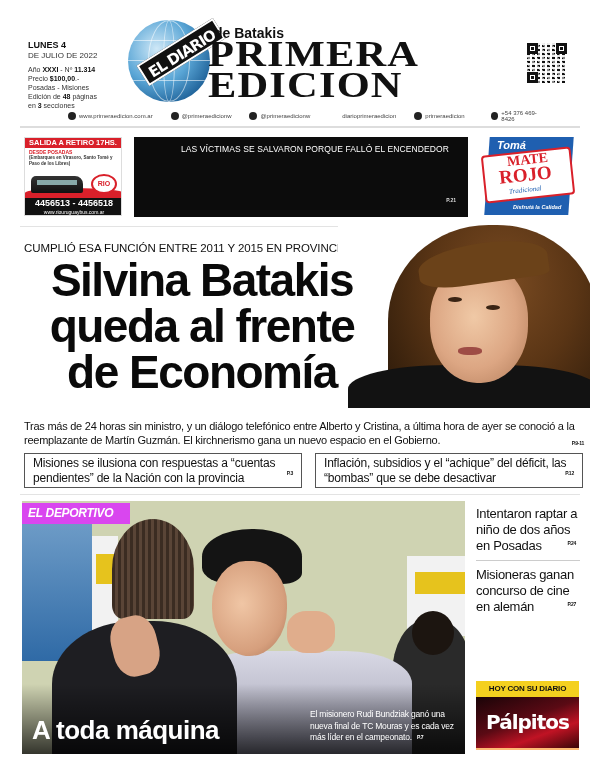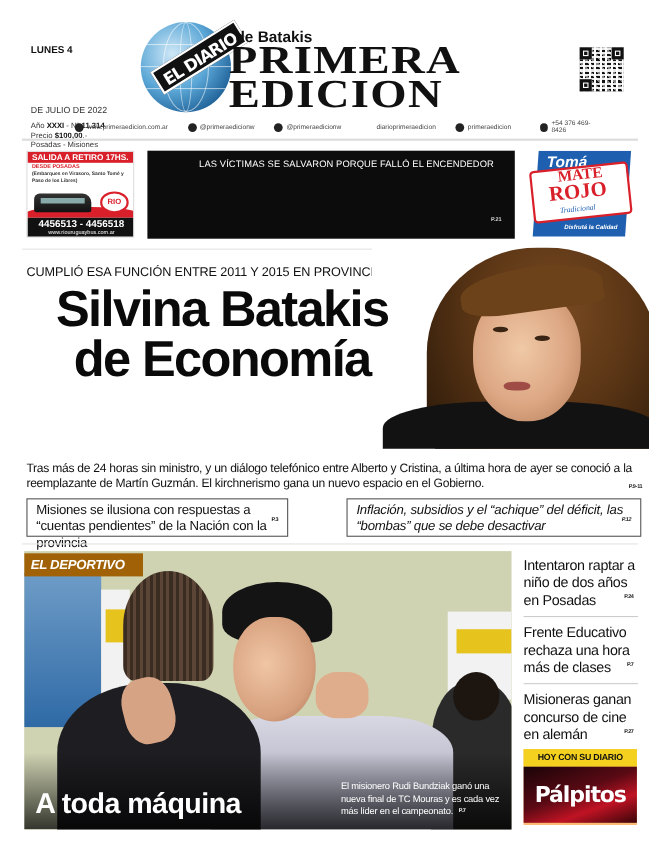--- a/index.html
+++ b/index.html
@@ -3,21 +3,21 @@
 <meta charset="utf-8">
 <style>
   * { box-sizing: border-box; margin: 0; padding: 0; }
   html, body { width: 600px; height: 784px; background: #fff; overflow: hidden; }
   body { font-family: "Liberation Sans", sans-serif; color: #111; position: relative; }
 
   
   .masthead { position: absolute; left: 0; top: 0; width: 600px; height: 125px; }
   .dateblock { position: absolute; left: 28px; top: 40px; width: 110px; font-size: 7px; line-height: 9px; color: #333; }
   .dateblock .day { font-weight: bold; font-size: 9px; line-height: 11px; color: #111; }
-  .dateblock .date { font-size: 8px; line-height: 10px; margin-bottom: 4px; margin-top: 45px; }
+  .dateblock .date { font-size: 8px; line-height: 10px; margin-bottom: 4px; }
   .dateblock b { font-weight: bold; color: #111; }
   .globe { position: absolute; left: 128px; top: 20px; width: 82px; height: 82px; border-radius: 50%;
     background: radial-gradient(circle at 35% 35%, #cfe8f7 0%, #5aa6d6 45%, #1d5f96 80%, #123f6b 100%);
     overflow: hidden; }
   .globe .lat { position: absolute; left: 0; right: 0; height: 1px; background: rgba(255,255,255,.55); }
   .globe .lon { position: absolute; top: 0; bottom: 0; border: 1px solid rgba(255,255,255,.55); border-radius: 50%; }
   .eldiario { position: absolute; left: 136px; top: 40px; width: 90px; height: 24px; background: #111; color: #fff;
     font-weight: bold; font-size: 15px; line-height: 24px; text-align: center; transform: rotate(-32deg);
     font-family: "DejaVu Sans", sans-serif; letter-spacing: -1px; border: 2px solid #fff; }
   .demisiones { position: absolute; left: 214px; top: 25px; font-size: 14px; font-weight: bold; color: #111; }
@@ -53,21 +53,21 @@
   .ad-bus .phones .web { font-size: 5px; line-height: 6px; }
 
   .teaser-black { position: absolute; left: 134px; top: 137px; width: 334px; height: 80px; background: #0c0c0c; color: #fff; padding: 6px 12px; }
   .teaser-black .kicker { font-size: 8.5px; line-height: 12px; letter-spacing: .1px; padding-left: 35px; }
   .teaser-black .head { font-weight: bold; font-size: 21px; line-height: 25px; letter-spacing: .3px; margin-top: 2px; }
   .pg { font-size: 5px; font-weight: bold; vertical-align: middle; margin-left: 6px; }
   .teaser-black .pg { position: absolute; right: 12px; bottom: 14px; color: #ddd; }
 
   .ad-mate { position: absolute; left: 477px; top: 137px; width: 100px; height: 80px; background: #fff; overflow: hidden; }
   .ad-mate .blue { position: absolute; left: 10px; top: 0; width: 84px; height: 78px; background: #1f5fb0; transform: skewX(-4deg); }
-  .ad-mate .toma { position: absolute; left: 20px; top: 2px; color: #fff; font-style: italic; font-weight: bold; font-size: 14px; }
+  .ad-mate .toma { position: absolute; left: 20px; top: 2px; color: #fff; font-style: italic; font-weight: bold; font-size: 11px; }
   .ad-mate .ribbon { position: absolute; left: 6px; top: 14px; width: 90px; height: 48px; background: #fff; border: 2px solid #d9202a; border-radius: 4px; transform: rotate(-6deg); }
   .ad-mate .mate { position: absolute; left: 30px; top: 16px; color: #d9202a; font-family: "Liberation Serif", serif; font-weight: bold; font-size: 14px; line-height: 14px; transform: rotate(-6deg); }
   .ad-mate .rojo { position: absolute; left: 22px; top: 28px; color: #d9202a; font-family: "Liberation Serif", serif; font-weight: bold; font-size: 19px; line-height: 19px; transform: rotate(-6deg); }
   .ad-mate .trad { position: absolute; left: 32px; top: 49px; color: #1f5fb0; font-family: "Liberation Serif", serif; font-style: italic; font-size: 7px; transform: rotate(-6deg); }
   .ad-mate .disf { position: absolute; left: 36px; top: 67px; color: #fff; font-style: italic; font-size: 5.5px; font-weight: bold; }
 
   
   .main-kicker { position: absolute; left: 24px; top: 241px; font-size: 11.5px; line-height: 14px; color: #111; letter-spacing: -.1px; white-space: nowrap; }
   .main-head { position: absolute; left: 22px; top: 257px; width: 360px; font-weight: bold; font-size: 46px; line-height: 46px; letter-spacing: -1.5px; color: #0a0a0a; font-family: "Liberation Sans", sans-serif; z-index: 2; text-align: center; }
   .main-photo { position: absolute; left: 338px; top: 225px; width: 252px; height: 183px; overflow: hidden; z-index: 1; }
@@ -77,42 +77,42 @@
   .main-photo .bangs { position: absolute; left: 80px; top: 18px; width: 130px; height: 40px; border-radius: 50% 50% 10% 30%; background: #6b4219; transform: rotate(-8deg); }
   .main-photo .eye { position: absolute; width: 14px; height: 5px; background: #3a2414; border-radius: 50%; }
   .main-photo .mouth { position: absolute; left: 120px; top: 122px; width: 24px; height: 8px; background: #9e4c45; border-radius: 40%; }
   .main-photo .coat { position: absolute; left: 10px; top: 140px; width: 250px; height: 60px; background: #121212; border-radius: 40% 40% 0 0; }
 
   .main-deck { position: absolute; left: 24px; top: 419px; width: 560px; font-size: 11px; line-height: 14px; color: #111; letter-spacing: -.25px; }
   .main-deck .pg { float: right; margin-top: 3px; }
 
   .sub-box { position: absolute; top: 453px; height: 35px; border: 1px solid #555; padding: 2px 8px; font-size: 12px; line-height: 15px; color: #111; letter-spacing: -.2px; }
   .sub-box .pg { position: absolute; right: 8px; bottom: 6px; }
-  .sub-1 { left: 24px; width: 238px; }
-  .sub-2 { left: 315px; width: 268px; font-style: italic; }
+  .sub-1 { left: 24px; width: 278px; }
+  .sub-2 { left: 315px; width: 268px; }
 
   
   .sport { position: absolute; left: 22px; top: 501px; width: 443px; height: 253px; overflow: hidden; background: #cfd3b2; }
   .sport .bgl { position: absolute; left: 0; top: 20px; width: 70px; height: 140px; background: linear-gradient(#6e9cc7, #2f6aa6); }
   .sport .sign1 { position: absolute; left: 70px; top: 35px; width: 26px; height: 100px; background: #f2f2f2; }
   .sport .sign1::after { content: ""; position: absolute; left: 4px; top: 18px; width: 18px; height: 30px; background: #e6c31d; }
   .sport .sign2 { position: absolute; left: 385px; top: 55px; width: 58px; height: 80px; background: #f2f2f2; }
   .sport .sign2::after { content: ""; position: absolute; left: 8px; top: 16px; width: 50px; height: 22px; background: #e6c31d; }
   .sport .person2 { position: absolute; left: 370px; top: 120px; width: 80px; height: 135px; background: #2a2a2a; border-radius: 40% 40% 0 0; }
   .sport .person2 .h { position: absolute; left: 20px; top: -10px; width: 42px; height: 44px; border-radius: 50%; background: #1c1510; }
   .sport .driver-suit { position: absolute; left: 170px; top: 150px; width: 220px; height: 110px; background: linear-gradient(#d8d8e4, #9a9aae); border-radius: 30% 30% 0 0; }
   .sport .driver-face { position: absolute; left: 190px; top: 60px; width: 75px; height: 95px; border-radius: 45% 45% 50% 50%; background: radial-gradient(ellipse at 40% 45%, #f0c6a5 0%, #d69f7d 65%, #a87356 100%); }
   .sport .driver-hair { position: absolute; left: 180px; top: 28px; width: 100px; height: 55px; border-radius: 50% 50% 20% 30%; background: #141414; }
   .sport .driver-arm { position: absolute; left: 265px; top: 110px; width: 48px; height: 42px; border-radius: 40%; background: #e0ad8c; }
   .sport .hugger { position: absolute; left: 30px; top: 120px; width: 185px; height: 140px; background: #1e1e22; border-radius: 45% 45% 0 0; }
   .sport .beanie { position: absolute; left: 90px; top: 18px; width: 82px; height: 100px; border-radius: 50% 50% 14% 14%;
     background: repeating-linear-gradient(90deg, #3b2c22 0 3px, #5a4537 3px 6px); }
   .sport .hand { position: absolute; left: 90px; top: 115px; width: 46px; height: 60px; border-radius: 40%; background: #d7a385; transform: rotate(-14deg); }
   .sport .shade { position: absolute; left: 0; right: 0; bottom: 0; height: 70px; background: linear-gradient(rgba(0,0,0,0), rgba(0,0,0,.75)); }
-  .sport .tag { position: absolute; left: 0; top: 2px; background: #a16207; color: #fff; font-weight: bold; font-style: italic; font-size: 12px; line-height: 21px; padding: 0 9px 0 6px; width: 108px; letter-spacing: -.3px; }
+  .sport .tag { position: absolute; left: 0; top: 2px; background: #d946ef; color: #fff; font-weight: bold; font-style: italic; font-size: 12px; line-height: 21px; padding: 0 9px 0 6px; width: 108px; letter-spacing: -.3px; }
   .sport .head { position: absolute; left: 10px; top: 214px; color: #fff; font-weight: bold; font-size: 26px; line-height: 30px; letter-spacing: -.5px; }
   .sport .cap { position: absolute; left: 288px; top: 208px; width: 150px; color: #fff; font-size: 8.5px; line-height: 11.5px; letter-spacing: -.2px; }
   .sport .cap .pg { margin-left: 3px; }
 
   
   .briefs { position: absolute; left: 476px; top: 503px; width: 104px; }
   .brief { padding: 3px 0 6px; border-bottom: 1px solid #ccc; font-size: 13px; line-height: 16px; letter-spacing: -.3px; color: #111; position: relative; }
   .brief + .brief { padding-top: 6px; }
   .brief .pg { position: absolute; right: 4px; bottom: 9px; margin: 0; }
   .brief.last { border-bottom: none; }
@@ -217,20 +217,21 @@
   <div class="coat"></div>
   <div class="face"></div>
   <div class="bangs"></div>
   <div class="eye" style="left:110px;top:72px"></div>
   <div class="eye" style="left:148px;top:80px"></div>
   <div class="mouth"></div>
 </div>
 <div class="main-kicker">CUMPLIÓ ESA FUNCIÓN ENTRE 2011 Y 2015 EN PROVINCIA DE BUENOS AIRES</div>
 <h1 class="main-head">
   <div>Silvina Batakis</div>
+  <div>queda al frente</div>
   <div>de Economía</div>
 </h1>
 <p class="main-deck">
   <span>Tras más de 24 horas sin ministro, y un diálogo telefónico entre Alberto y Cristina, a última hora de ayer se conoció a la reemplazante de Martín Guzmán. El kirchnerismo gana un nuevo espacio en el Gobierno.</span>
   <span class="pg">P.9-11</span>
 </p>
 
 <article class="sub-box sub-1">
   <span>Misiones se ilusiona con respuestas a “cuentas pendientes” de la Nación con la provincia</span>
   <span class="pg">P.3</span>
@@ -262,24 +263,20 @@
     <span>El misionero Rudi Bundziak ganó una nueva final de TC Mouras y es cada vez más líder en el campeonato.</span>
     <span class="pg">P.7</span>
   </div>
 </article>
 
 <aside class="briefs">
   <article class="brief">
     <span>Intentaron raptar a niño de dos años en Posadas</span>
     <span class="pg">P.24</span>
   </article>
-  <article class="brief">
-    <span>Frente Educativo rechaza una hora más de clases</span>
-    <span class="pg">P.7</span>
-  </article>
   <article class="brief last">
     <span>Misioneras ganan concurso de cine en alemán</span>
     <span class="pg">P.27</span>
   </article>
 </aside>
 
 <div class="ad-palpitos">
   <div class="hoy">HOY CON SU DIARIO</div>
   <div class="pal">Pálpitos</div>
 </div>

